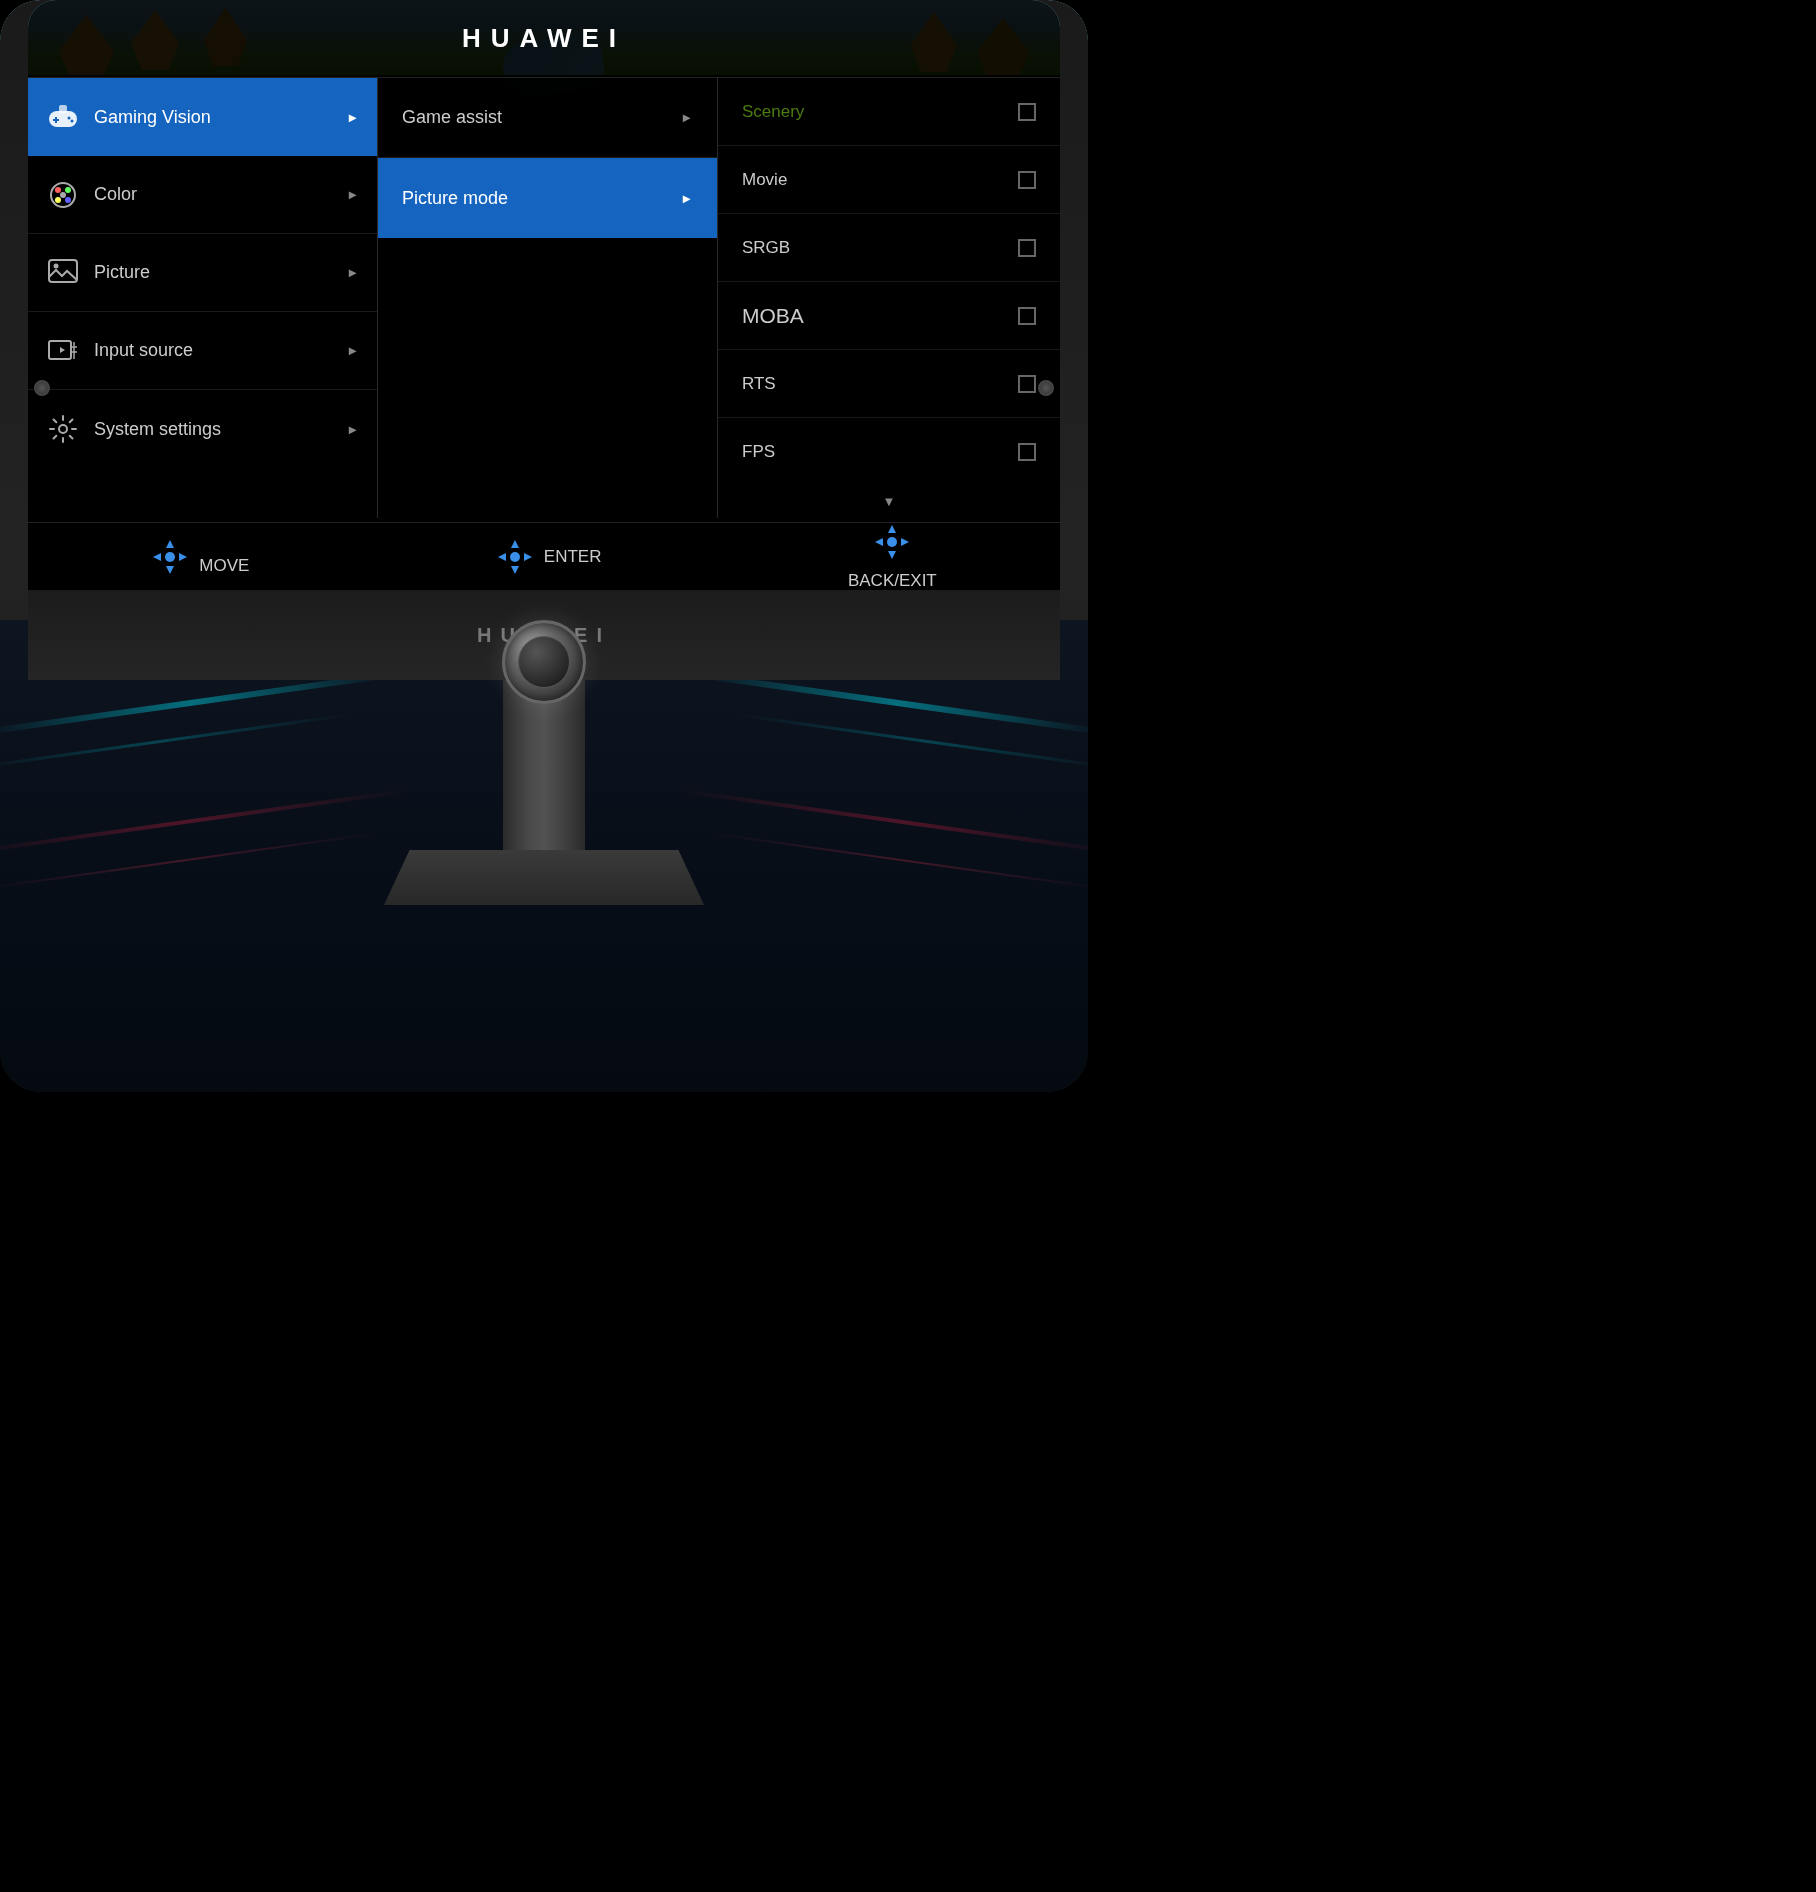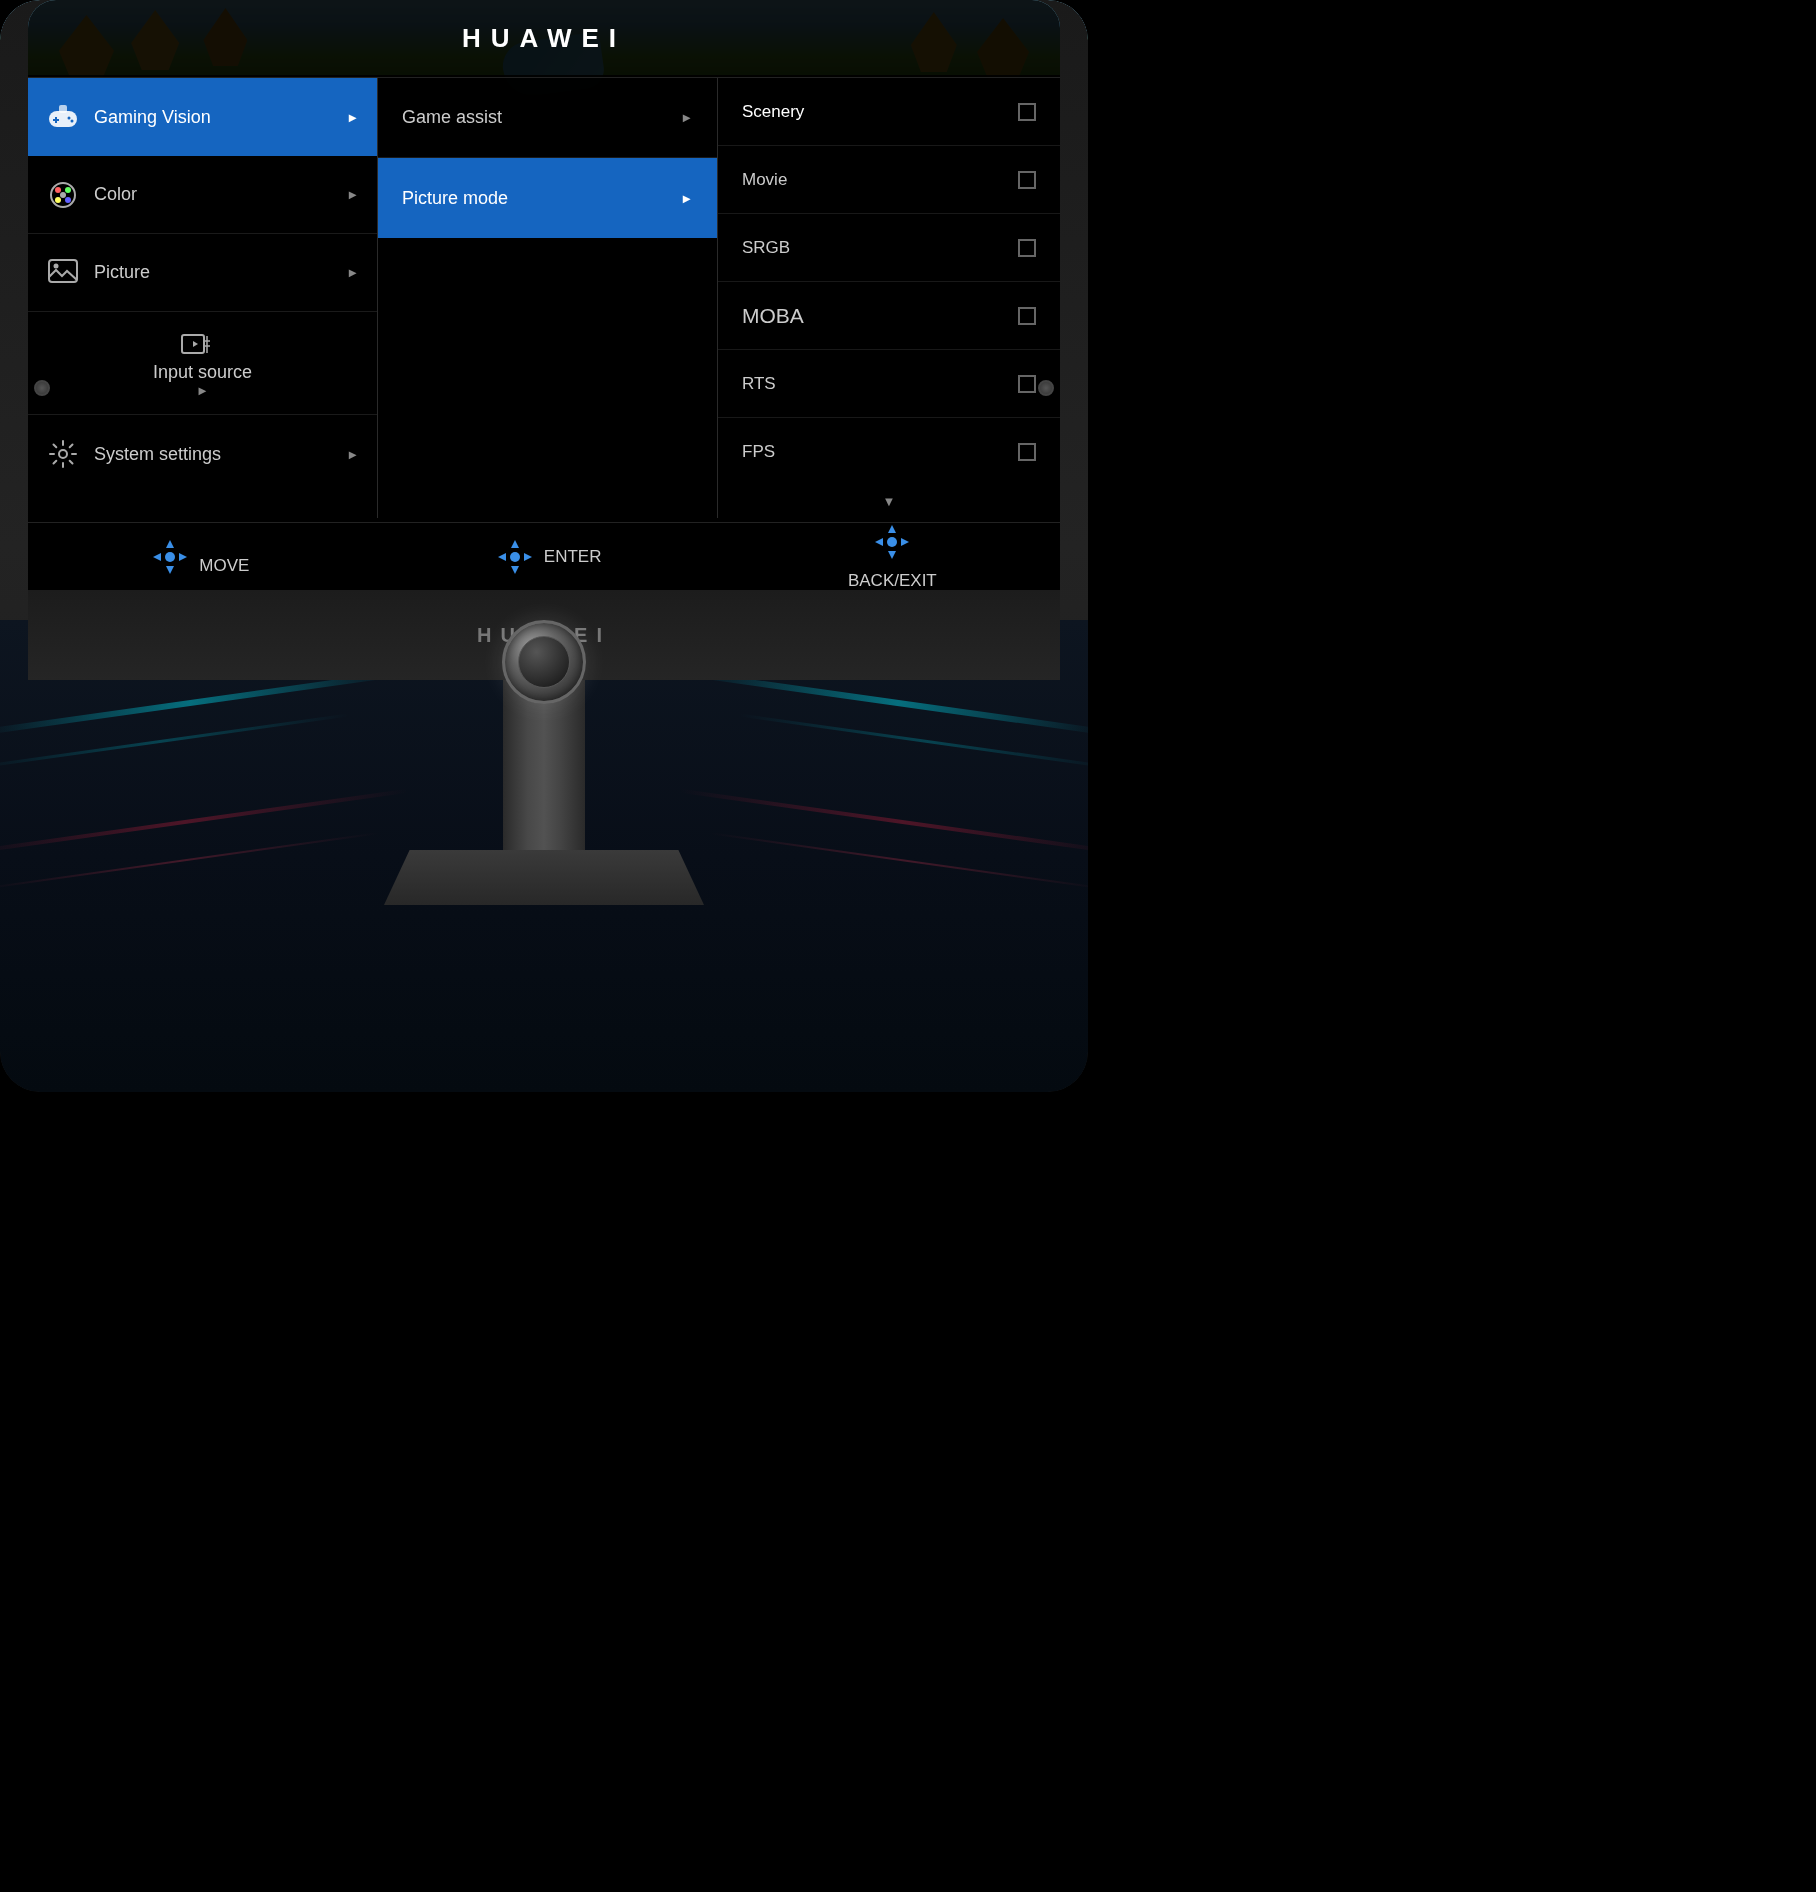--- a/index.html
+++ b/index.html
@@ -95,21 +95,21 @@
           <svg width="30" height="28" viewBox="0 0 30 28" fill="none">
             <rect x="1" y="1" width="28" height="22" rx="3" stroke="#aaa" stroke-width="2" fill="none"></rect>
             <path d="M1 18 L8 11 L14 17 L19 12 L29 21" stroke="#aaa" stroke-width="2" fill="none"></path>
             <circle cx="8" cy="7" r="2.5" fill="#aaa"></circle>
           </svg>
         </div>
         <span style="flex:1;font-size:18px;">Picture</span>
         <span style="color:#888;font-size:13px;">►</span>
       </div>
 
-      <div style="display:flex;align-items:center;padding:16px 18px;color:#ccc;min-height:78px;cursor:pointer;border-bottom:1px solid #1a1a1a;flex-direction:column;">
+      <div style="display:flex;align-items:center;padding:16px 18px;color:#ccc;min-height:78px;cursor:pointer;border-bottom:1px solid #1a1a1a;">
         <div style="width:34px;height:34px;margin-right:14px;flex-shrink:0;display:flex;align-items:center;justify-content:center;">
           <svg width="30" height="28" viewBox="0 0 30 28" fill="none">
             <rect x="1" y="4" width="22" height="18" rx="2" stroke="#aaa" stroke-width="2" fill="none"></rect>
             <path d="M23 10 L29 10 M23 15 L29 15 M26 5 L26 22" stroke="#aaa" stroke-width="1.5"></path>
             <path d="M12 10 L17 13 L12 16" fill="#aaa"></path>
           </svg>
         </div>
         <span style="flex:1;font-size:18px;">Input source</span>
         <span style="color:#888;font-size:13px;">►</span>
       </div>
@@ -136,21 +136,21 @@
 
       <div style="display:flex;align-items:center;padding:20px 24px;background:#1565c0;color:#fff;min-height:80px;cursor:pointer;">
         <span style="flex:1;font-size:18px;font-weight:500;">Picture mode</span>
         <span style="color:#fff;font-size:13px;">►</span>
       </div>
 
     </div>
 
     <div style="flex:1;background:rgba(0,0,0,0.95);">
 
-      <div style="display:flex;align-items:center;padding:16px 24px;color:#ffffff;min-height:68px;cursor:pointer;border-bottom:1px solid #181818;">
+      <div style="display:flex;align-items:center;padding:16px 24px;color:#4d7c0f;min-height:68px;cursor:pointer;border-bottom:1px solid #181818;">
         <span style="flex:1;font-size:17px;">Scenery</span>
         <div style="width:18px;height:18px;border:2px solid #666;background:transparent;"></div>
       </div>
 
       <div style="display:flex;align-items:center;padding:16px 24px;color:#ccc;min-height:68px;cursor:pointer;border-bottom:1px solid #181818;gap:40px;">
         <span style="flex:1;font-size:17px;">Movie</span>
         <div style="width:18px;height:18px;border:2px solid #666;background:transparent;"></div>
       </div>
 
       <div style="display:flex;align-items:center;padding:16px 24px;color:#ccc;min-height:68px;cursor:pointer;border-bottom:1px solid #181818;">

